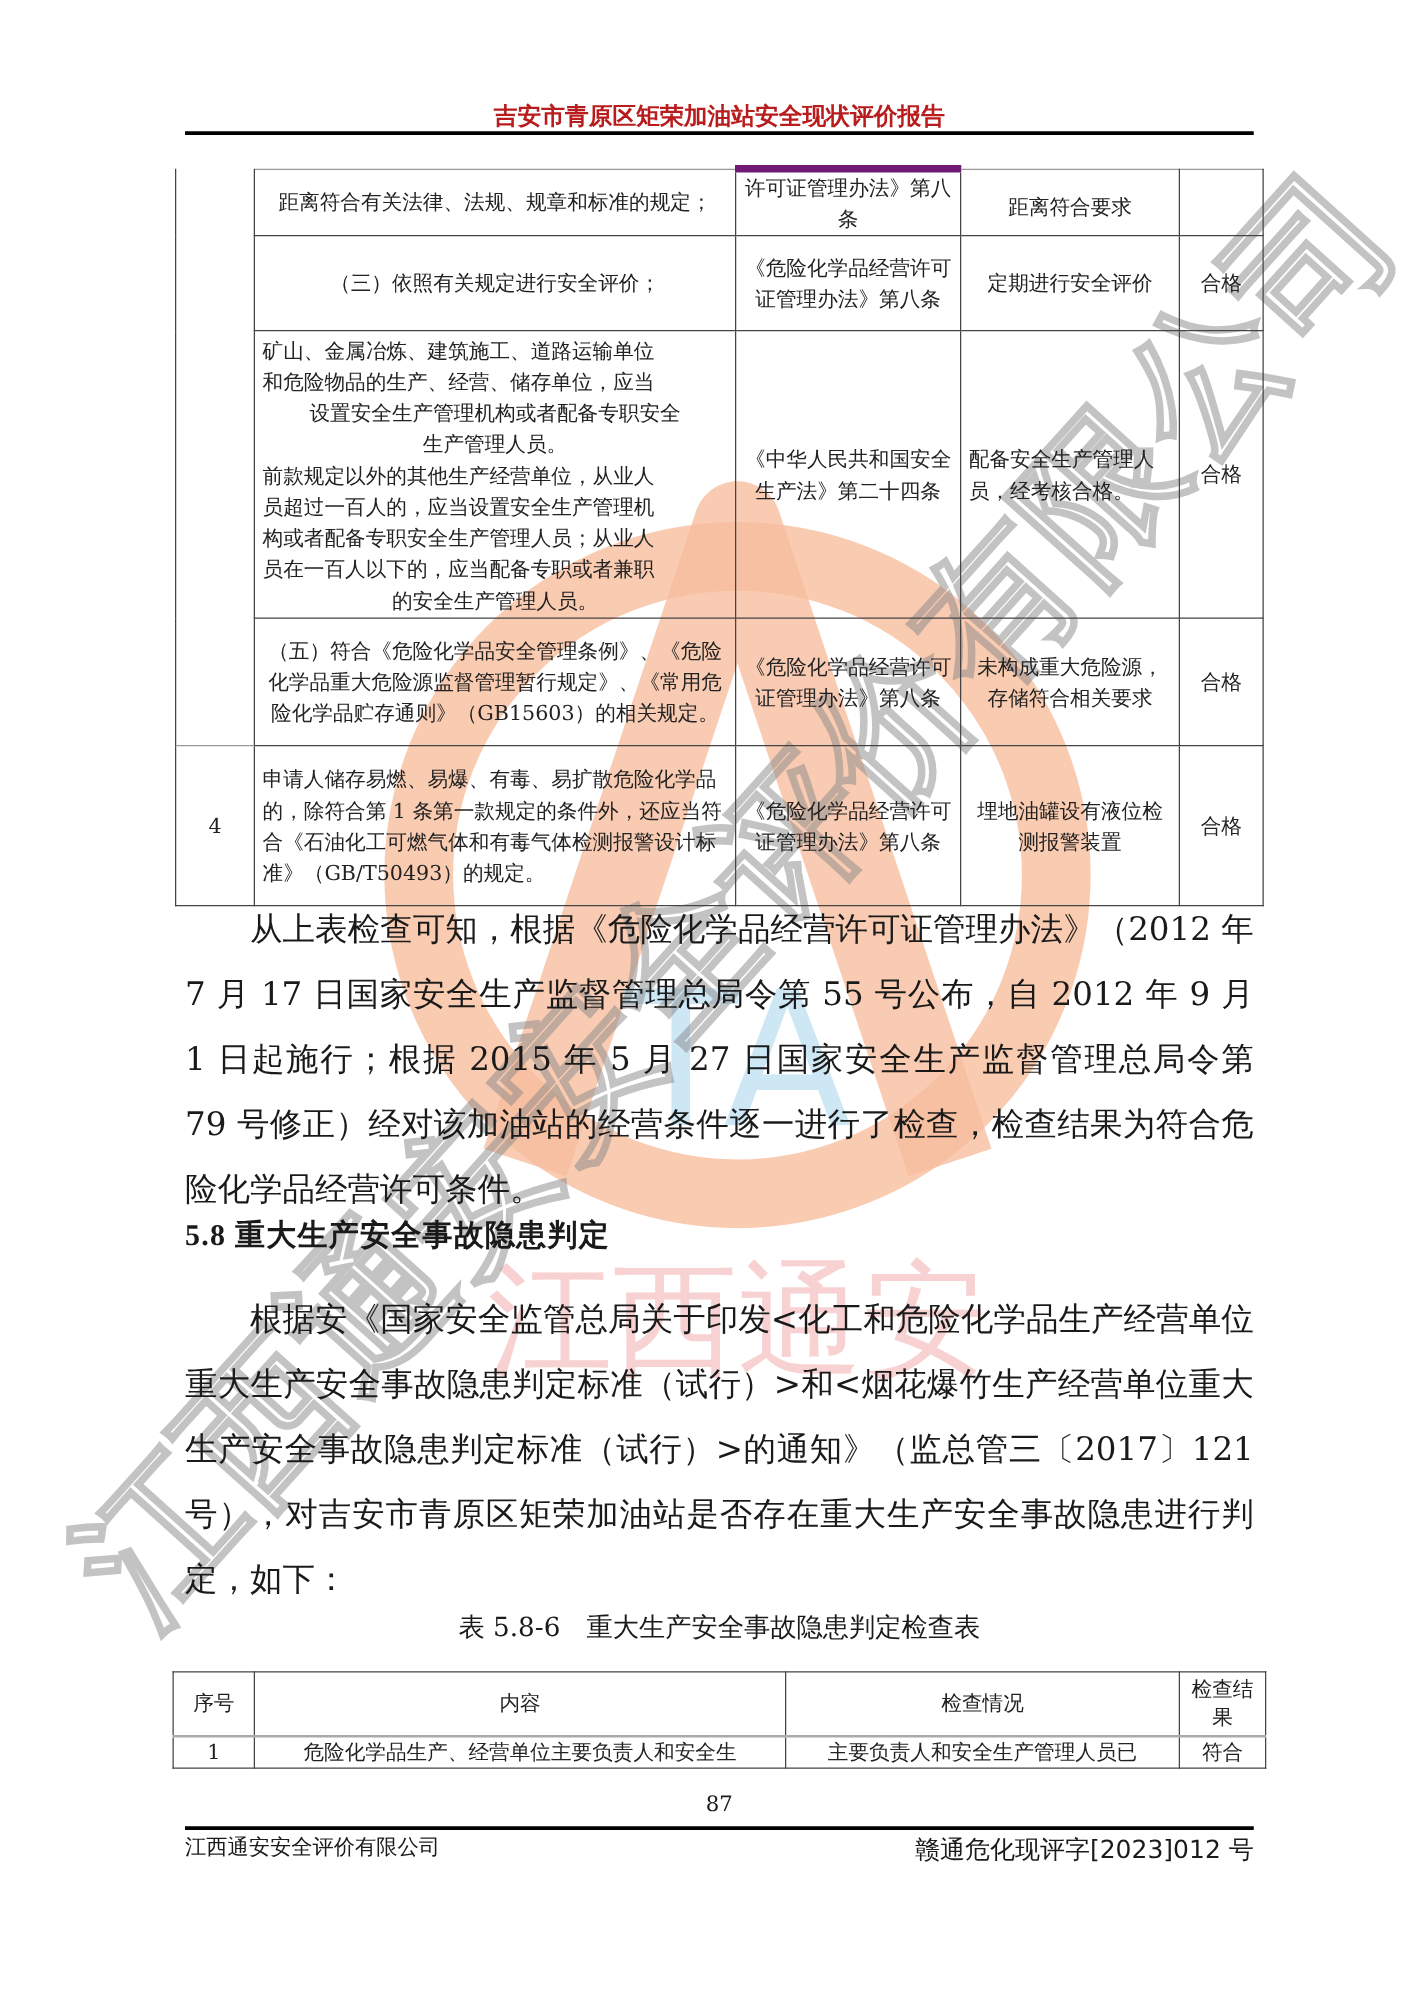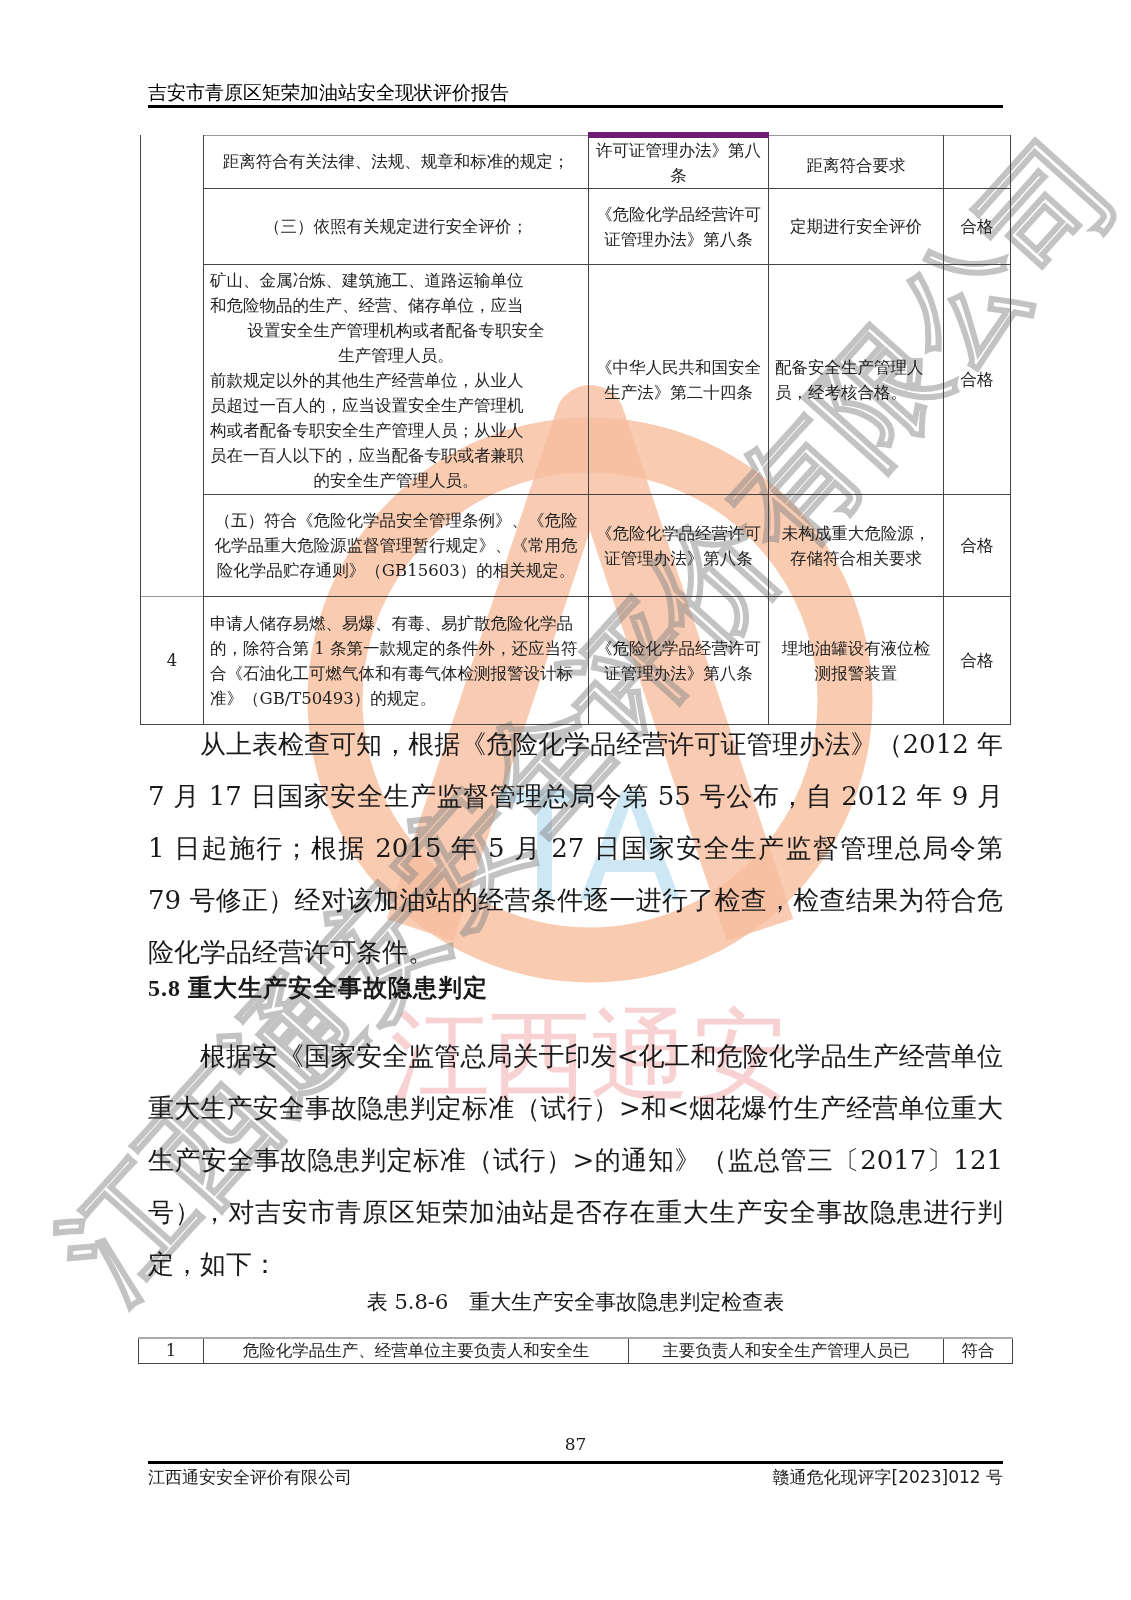--- a/index.html
+++ b/index.html
@@ -5,23 +5,24 @@
   html, body { margin: 0; padding: 0; }
   body {
     width: 1131px; height: 1600px; background: #ffffff;
     position: relative; overflow: hidden;
     font-family: "DejaVu Serif", "Liberation Serif", serif;
     color: #1a1a1a;
   }
   .abs { position: absolute; }
   
   .page-header-title {
-    left: 148px; width: 855px; top: 80px; 
-    font-size: 19px; letter-spacing: 0px; color: #000000;
+    left: 148px; width: 855px; top: 80px; text-align: center;
+    font-size: 19px; letter-spacing: 0px; color: #b91c1c;
     font-family: "DejaVu Sans", "Liberation Sans", sans-serif;
+    font-weight: bold;
   }
   .rule { background: #000; }
   .header-rule { left: 148px; width: 855px; top: 105px; height: 3px; }
   .footer-rule { left: 148px; width: 855px; top: 1461px; height: 3px; }
 
   
   table { border-collapse: collapse; table-layout: fixed; position: absolute; border-radius: 14px; }
   td, th {
     border: 1px solid #444; padding: 0 6px; text-align: center; vertical-align: middle;
     font-size: 16.5px; line-height: 25px; font-weight: normal; color: #222;
@@ -43,21 +44,21 @@
   .indent { text-indent: 52px; }
   .section-heading {
     left: 148px; top: 972px; font-size: 24px; font-weight: bold;
     font-family: Liberation Serif, serif; letter-spacing: 1px;
   }
   .table-caption {
     left: 148px; width: 855px; top: 1288px; text-align: center; font-size: 21px;
   }
   .page-number { left: 148px; width: 855px; top: 1434px; text-align: center; font-size: 17px; }
   .footer-left { left: 148px; top: 1466px; font-size: 17px; font-family: "DejaVu Sans", "Liberation Sans", sans-serif; }
-  .footer-right { right: 128px; top: 1466px; font-size: 17px; font-family: "DejaVu Sans", "Liberation Sans", sans-serif; }
+  .footer-right { right: 128px; top: 1466px; font-size: 20px; font-family: "DejaVu Sans", "Liberation Sans", sans-serif; }
 
   
   .watermark { left: 0; top: 0; width: 1131px; height: 1600px; pointer-events: none; }
 </style>
 </head>
 <body>
 
 <svg class="abs watermark" viewBox="0 0 1131 1600">
   <g opacity="0.55">
 
@@ -141,20 +142,26 @@
 <div class="abs table-caption">表 5.8-6　重大生产安全事故隐患判定检查表</div>
 
 <table class="t2">
   <colgroup>
     <col style="width:65px">
       <col style="width:425px">
       <col style="width:315px">
       <col style="width:69px">
   </colgroup>
   <tbody>
+      <tr class="head">
+    <td>序号</td>
+    <td>内容</td>
+    <td>检查情况</td>
+    <td style="padding:0 4px">检查结果</td>
+  </tr>
   <tr class="row">
     <td>1</td>
     <td style="white-space:nowrap;overflow:hidden">危险化学品生产、经营单位主要负责人和安全生</td>
     <td style="white-space:nowrap;overflow:hidden">主要负责人和安全生产管理人员已</td>
     <td>符合</td>
   </tr>
 </tbody>
   </table>
 
 <div class="abs page-number">87</div>

